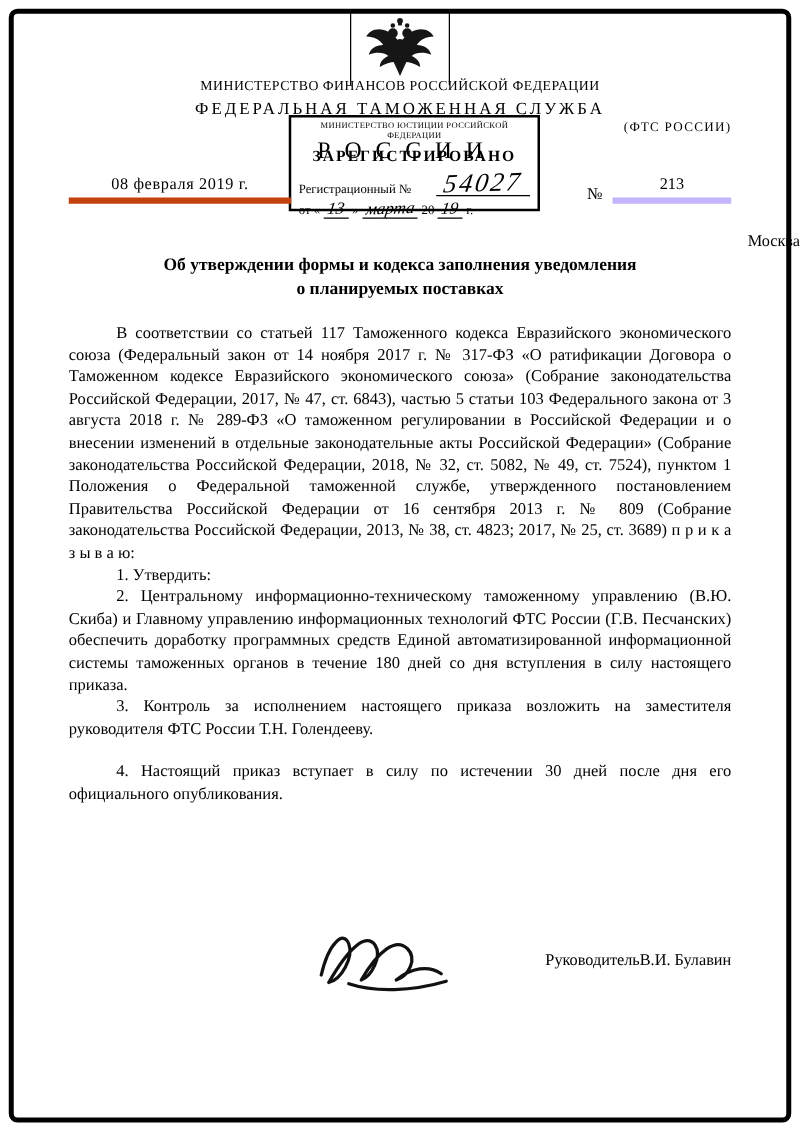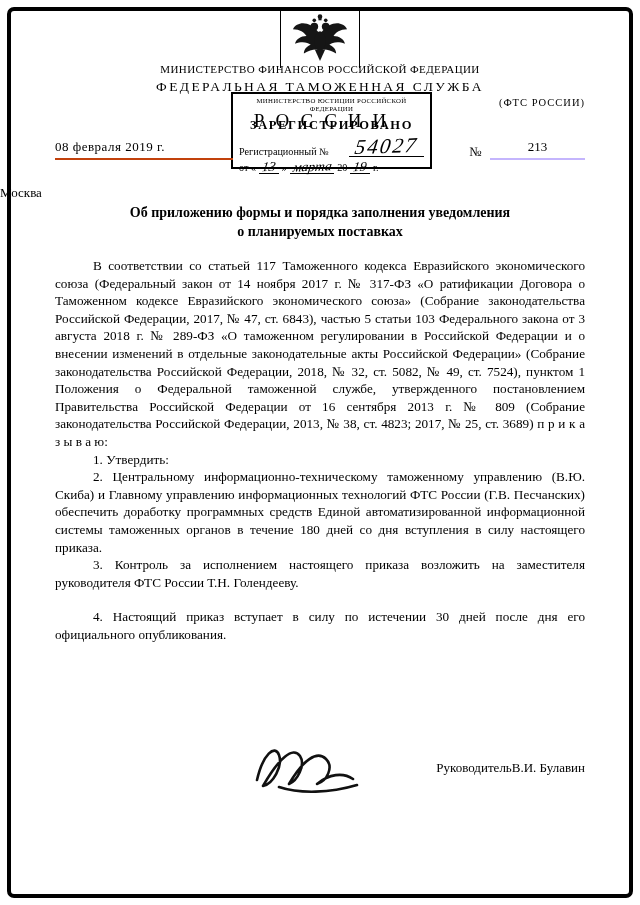--- a/index.html
+++ b/index.html
@@ -36,25 +36,25 @@
   .hand { display:inline-block; font-style:italic; transform:skewX(-10deg) rotate(-2deg); }
   .hand-big { font-size:21px; line-height:0.85; letter-spacing:2px; }
   .stamp-date-line { margin-top:5px; display:flex; align-items:baseline; gap:3px; font-size:10.2px; }
   .blank { border-bottom:1px solid #000; padding:0 3px; }
   .hand-med { font-size:13.5px; line-height:0.8; }
 
   .date-row {
     position:absolute; top:139px; left:55px; right:55px;
     display:flex; justify-content:space-between; font-size:13px;
   }
-  .doc-date { width:178px; border-bottom:2px solid #c2410c; padding-bottom:3px; letter-spacing:0.5px; }
+  .doc-date { width:178px; border-bottom:5px solid #c2410c; padding-bottom:3px; letter-spacing:0.5px;text-align:center; }
   .doc-number { display:flex; align-items:flex-end; gap:8px; }
-  .num-underline { display:inline-block; min-width:95px; text-align:center; border-bottom:2px solid #c4b5fd; padding-bottom:3px; }
+  .num-underline { display:inline-block; min-width:95px; text-align:center; border-bottom:5px solid #c4b5fd; padding-bottom:3px; }
 
-  .city { position:absolute; top:185px; left:0; right:0; text-align:left; font-size:13px; }
+  .city { position:absolute; top:185px; left:0; right:0; text-align:right; font-size:13px; }
   .title {
     position:absolute; top:204px; left:55px; right:55px;
     text-align:center; font-weight:bold; font-size:14px; line-height:1.35;
   }
 
   .body-text {
     position:absolute; top:257px; left:55px; right:55px;
     font-size:13.2px; line-height:17.6px; text-align:justify;
   }
   .body-text p { margin:0; text-indent:38px; }
@@ -121,21 +121,21 @@
     <div class="doc-date">08 февраля 2019 г.</div>
     <div class="doc-number">
       <span>№</span>
       <span class="num-underline">213</span>
     </div>
   </div>
 
   <div class="city">Москва</div>
 
   <div class="title">
-    <div>Об приложению формы и порядка заполнения уведомления</div>
+    <div>Об утверждении формы и кодекса заполнения уведомления</div>
     <div>о планируемых поставках</div>
   </div>
 
   <div class="body-text">
     <p>В соответствии со статьей 117 Таможенного кодекса Евразийского экономического союза (Федеральный закон от 14 ноября 2017 г. № 317-ФЗ «О ратификации Договора о Таможенном кодексе Евразийского экономического союза» (Собрание законодательства Российской Федерации, 2017, № 47, ст. 6843), частью 5 статьи 103 Федерального закона от 3 августа 2018 г. № 289-ФЗ «О таможенном регулировании в Российской Федерации и о внесении изменений в отдельные законодательные акты Российской Федерации» (Собрание законодательства Российской Федерации, 2018, № 32, ст. 5082, № 49, ст. 7524), пунктом 1 Положения о Федеральной таможенной службе, утвержденного постановлением Правительства Российской Федерации от 16 сентября 2013 г. № 809 (Собрание законодательства Российской Федерации, 2013, № 38, ст. 4823; 2017, № 25, ст. 3689) п р и к а з ы в а ю:</p>
     <p>1. Утвердить:</p>
     <p>2. Центральному информационно-техническому таможенному управлению (В.Ю. Скиба) и Главному управлению информационных технологий ФТС России (Г.В. Песчанских) обеспечить доработку программных средств Единой автоматизированной информационной системы таможенных органов в течение 180 дней со дня вступления в силу настоящего приказа.</p>
     <p>3. Контроль за исполнением настоящего приказа возложить на заместителя руководителя ФТС России Т.Н. Голендееву.</p>
     <p class="gap-top">4. Настоящий приказ вступает в силу по истечении 30 дней после дня его официального опубликования.</p>
   </div>

